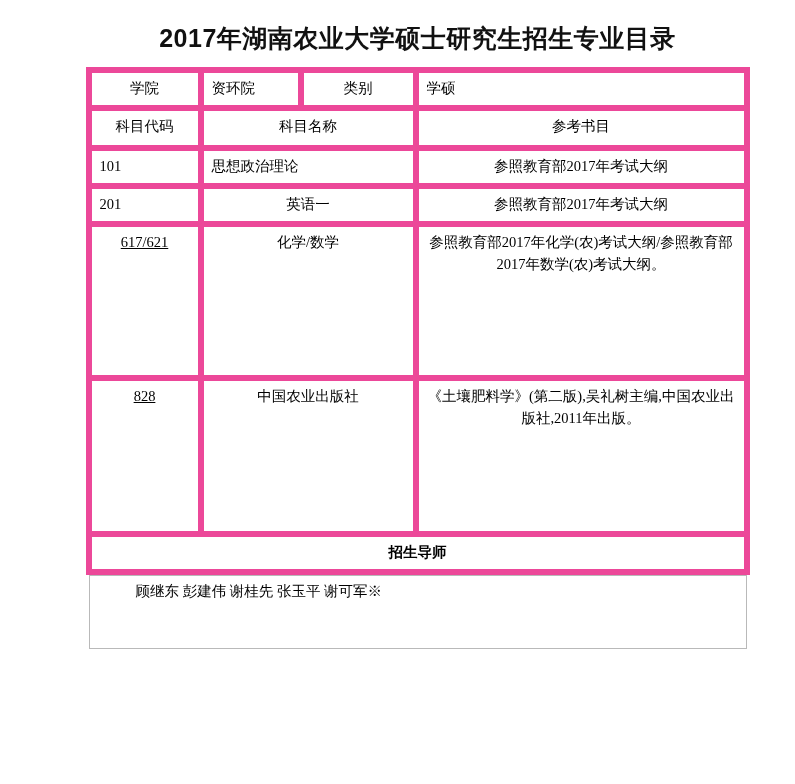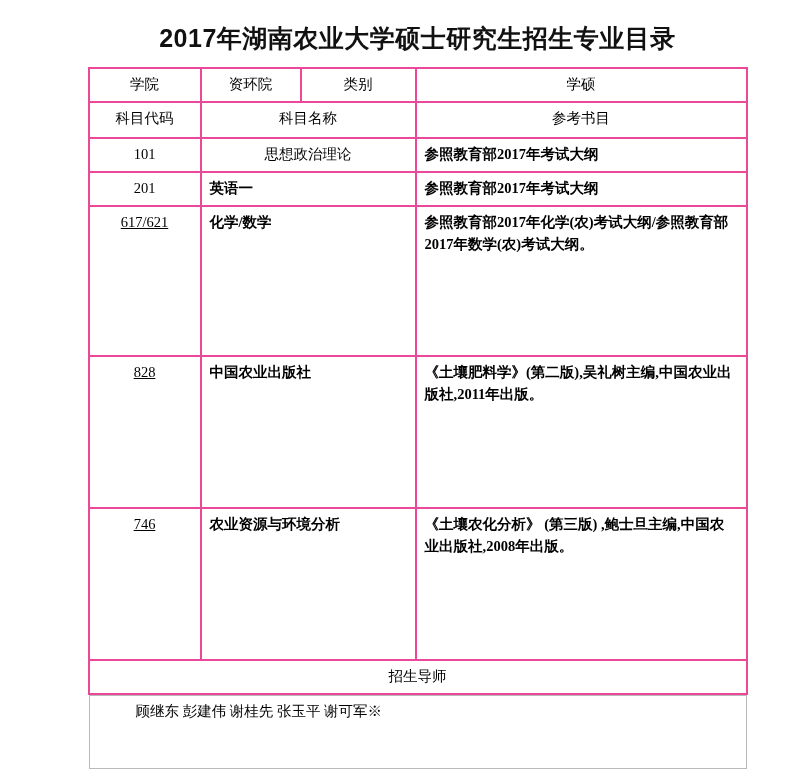--- a/index.html
+++ b/index.html
@@ -32,61 +32,60 @@
     color: #111111;
   }
   table.main {
     border-collapse: collapse;
     margin: 0 auto;
     width: 658px;
     table-layout: fixed;
     background: #ffffff;
   }
   table.main td {
-    border: 2px solid #ec4899;
+    border: 6px solid #ec4899;
     font-size: 14.5px;
     line-height: 1.5;
     padding: 5px 8px;
     vertical-align: top;
     background: #ffffff;
   }
   td.hdr {
     background: #ebebeb;
     text-align: center;
     font-size: 15px;
     padding-top: 7px;
     padding-bottom: 7px;
     vertical-align: middle;
   }
   td.val-center {
-    text-align: center;
+    text-align: left;
     vertical-align: middle;
   }
   td.val-left {
-    text-align: left;
+    text-align: center;
     vertical-align: top;
-    font-weight: bold;
   }
   td.code-cell {
     text-align: center;
     vertical-align: top;
     padding-top: 6px;
     text-decoration: underline;
   }
   .row-h1 td { height: 22px; }
   .row-h2 td { height: 22px; }
   .subject-head td { height: 24px; }
   .row-101 td, .row-201 td { height: 22px; }
   .row-617 td { height: 138px; }
   .row-828 td { height: 140px; margin-top: 19px; }
   .row-746 td { height: 140px; }
   .mentors-head td {
     text-align: center;
     font-family: "Liberation Sans", "DejaVu Sans", sans-serif;
-    font-weight: normal;
+    font-weight: bold;
     font-size: 15px;
     border-left: 1px solid #ffffff;
     border-right: 1px solid #ffffff;
     border-bottom: 1px solid #ffffff;
     border-top: 1px solid #b9b9b9;
     padding-top: 8px;
     padding-bottom: 6px;
     background: #ffffff;
   }
   .mentors-box {
@@ -140,25 +139,20 @@
       <tr class="row-617">
         <td class="code-cell">617/621</td>
         <td class="val-left" colspan="2">化学/数学</td>
         <td class="val-left">参照教育部2017年化学(农)考试大纲/参照教育部2017年数学(农)考试大纲。</td>
       </tr>
       <tr class="row-828">
         <td class="code-cell">828</td>
         <td class="val-left" colspan="2">中国农业出版社</td>
         <td class="val-left">《土壤肥料学》(第二版),吴礼树主编,中国农业出版社,2011年出版。</td>
       </tr>
-      <tr class="row-746">
-        <td class="code-cell">746</td>
-        <td class="val-left" colspan="2">农业资源与环境分析</td>
-        <td class="val-left">《土壤农化分析》 (第三版) ,鲍士旦主编,中国农业出版社,2008年出版。</td>
-      </tr>
       <tr class="mentors-head">
         <td colspan="4">招生导师</td>
       </tr>
     </tbody>
   </table>
 
   <div class="mentors-box">
     <span class="nowrap-tight">顾继东 彭建伟 谢桂先 张玉平 谢可军※</span>
   </div>
 

